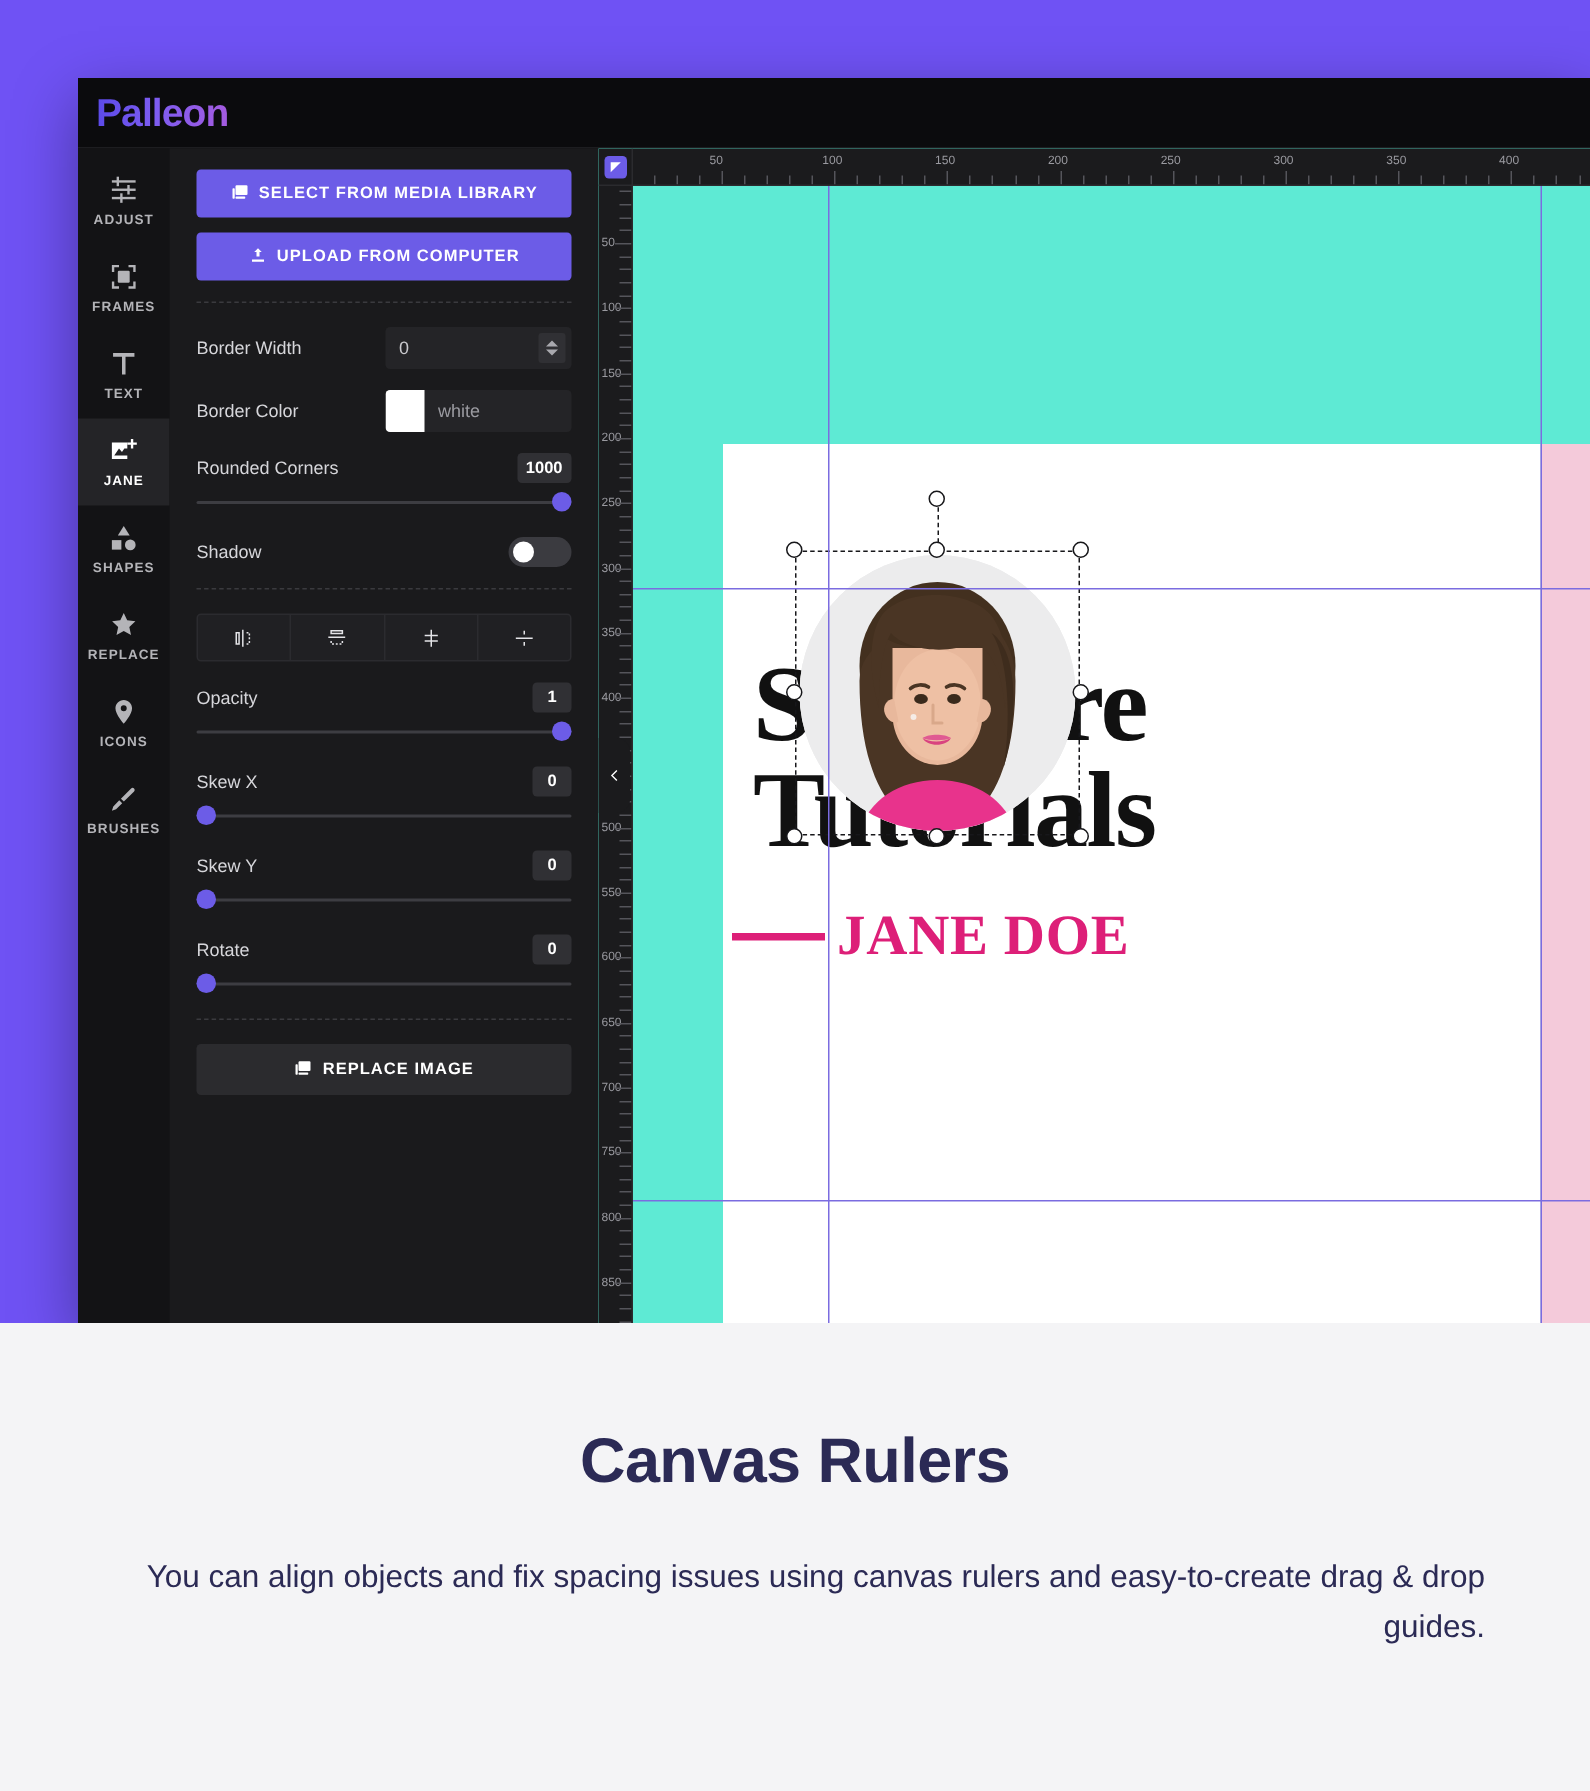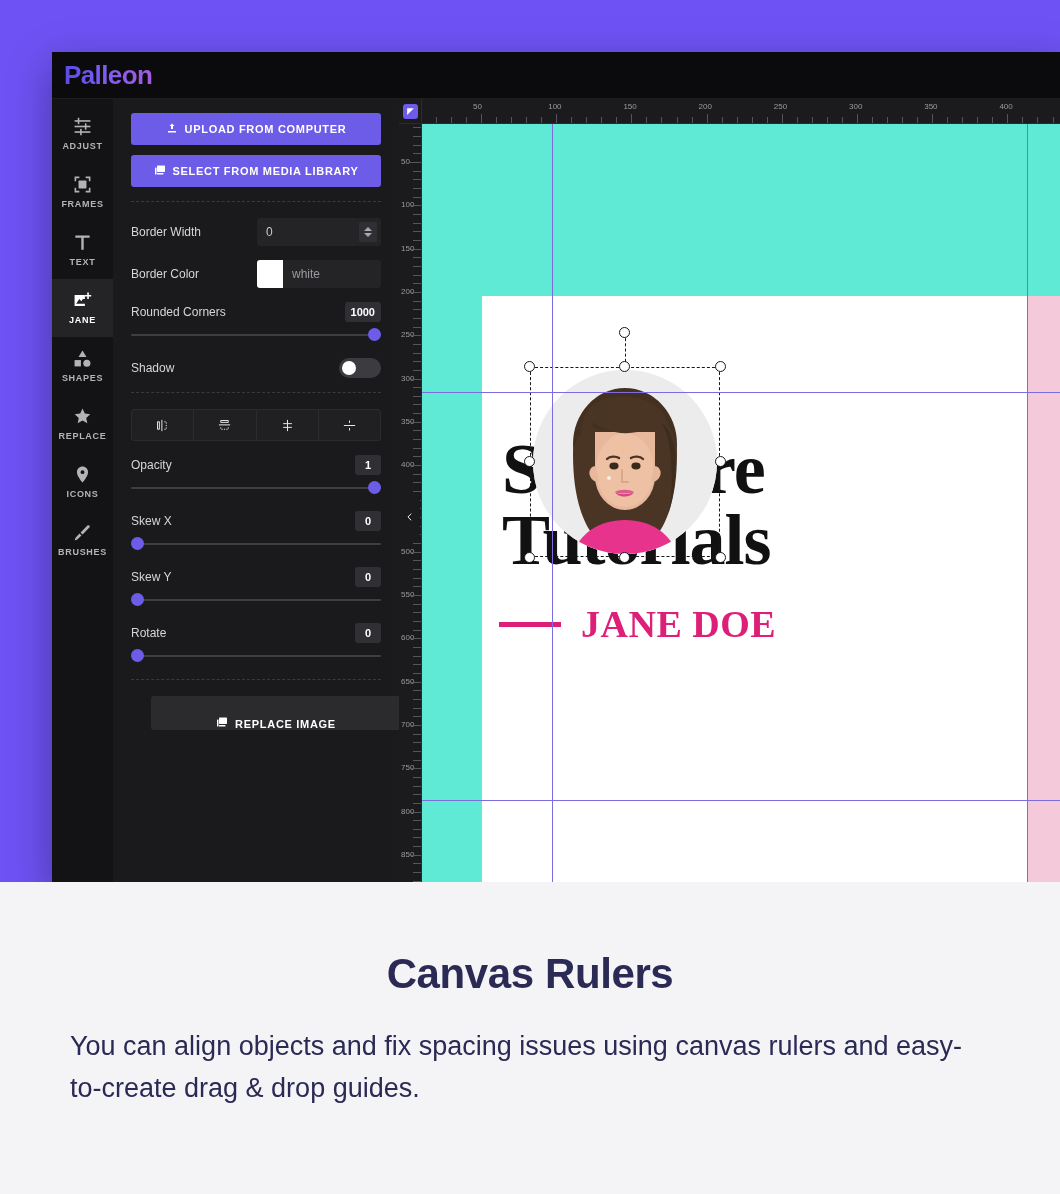--- a/index.html
+++ b/index.html
@@ -22,23 +22,23 @@
     position: absolute; left: 0; top: 882px; width: 1060px; height: 312px;
     background: #f4f4f6;
     display: flex; flex-direction: column; align-items: center;
   }
   .caption-title {
     margin-top: 68px;
     font-size: 42px; font-weight: 700; color: #2b2a55;
     letter-spacing: -0.4px;
   }
   .caption-body {
-    margin-top: 28px;
-    width: 920px; text-align: left;
-    font-size: 27px; line-height: 1.55; color: #2b2a55;
+    margin-top: 38px;
+    width: 920px; text-align: right;
+    font-size: 21px; line-height: 1.55; color: #2b2a55;
     font-weight: 400;
   }
 
   
   .app-window {
     position: absolute; left: 52px; top: 52px;
     width: 1008px; height: 830px;
     background: #111113;
     overflow: hidden;
     box-shadow: 0 14px 40px rgba(0,0,0,.35);
@@ -149,22 +149,22 @@
   .aligner .ab {
     flex: 1; height: 30px; display: flex; align-items: center;
     justify-content: center; border-right: 1px solid #2b2b2f; cursor: pointer;
   }
   .aligner .ab:last-child { border-right: 0; }
   .aligner svg { width: 15px; height: 15px; stroke: #e4e4e8; fill: none; stroke-width: 1.6; }
 
   .replace-btn {
     width: 100%; height: 34px; background: #2b2b2e; border: 0; border-radius: 3px;
     color: #fff; font-size: 11px; font-weight: 700; letter-spacing: .7px;
-    display: flex; align-items: flex-end; justify-content: center; gap: 7px;
-    cursor: pointer; font-family: inherit; margin-left: 20px;
+    display: flex; align-items: center; justify-content: center; gap: 7px;
+    cursor: pointer; font-family: inherit;
   }
   .replace-btn svg { width: 12px; height: 12px; fill: #fff; }
 
   
   .canvas-area { flex: 1; position: relative; background: #5eead4; overflow: hidden; }
 
   .ruler-corner {
     position: absolute; left: 0; top: 0; width: 23px; height: 25px;
     background: #1b1b1d; display: flex; align-items: center; justify-content: center;
     z-index: 6; border-right: 1px solid #2b2b2e; border-bottom: 1px solid #2b2b2e;
@@ -207,22 +207,22 @@
   .guide.h { height: 1px; left: 0; right: 0; }
 
   
   .poster-h1 {
     position: absolute; left: 80px; top: 310px; width: 500px;
     font-family: "Liberation Serif", serif; font-weight: 700;
     font-size: 72px; line-height: 0.98; color: #111111;
     letter-spacing: -1px; z-index: 2;
   }
   .byline {
-    position: absolute; left: 77px; top: 478px; z-index: 2;
-    display: flex; align-items: center; gap: 20px;
+    position: absolute; left: 66px; top: 478px; z-index: 2;
+    display: flex; align-items: center; gap: 8px;
   }
   .byline .rule { width: 62px; height: 5px; background: #dd1f78; }
   .byline .name {
     font-family: "Liberation Serif", serif; font-weight: 700;
     font-size: 38px; color: #dd1f78; letter-spacing: .5px;
   }
 
   
   .sel-wrap { position: absolute; left: 108px; top: 243px; width: 190px; height: 190px; z-index: 3; }
   .avatar {
@@ -345,35 +345,35 @@
         </span>
         <span class="rail-label">BRUSHES</span>
       </div>
     </div>
 
     <div class="panel">
 
       <button class="pbtn">
         <span>
           <svg viewBox="0 0 24 24">
-              <path d="M12 3l5 5h-3v6h-4V8H7l5-5zM4 18h16v3H4v-3z"></path>
-            </svg>
-        </span>
-        <span>UPLOAD FROM COMPUTER</span>
-      </button>
-
-      <button class="pbtn">
-        <span>
-          <svg viewBox="0 0 24 24">
               <rect x="6" y="3" width="16" height="13" rx="1.5"></rect>
               <rect x="2" y="7" width="3" height="14" rx="1"></rect>
               <rect x="6" y="18" width="13" height="3" rx="1"></rect>
             </svg>
         </span>
         <span>SELECT FROM MEDIA LIBRARY</span>
+      </button>
+
+      <button class="pbtn">
+        <span>
+          <svg viewBox="0 0 24 24">
+              <path d="M12 3l5 5h-3v6h-4V8H7l5-5zM4 18h16v3H4v-3z"></path>
+            </svg>
+        </span>
+        <span>UPLOAD FROM COMPUTER</span>
       </button>
 
       <div class="divider"></div>
 
       <div class="prow">
         <span class="plabel">Border Width</span>
         <div class="numfield">
           <span class="val">0</span>
           <span class="spinner">
               <i class="up"></i>

